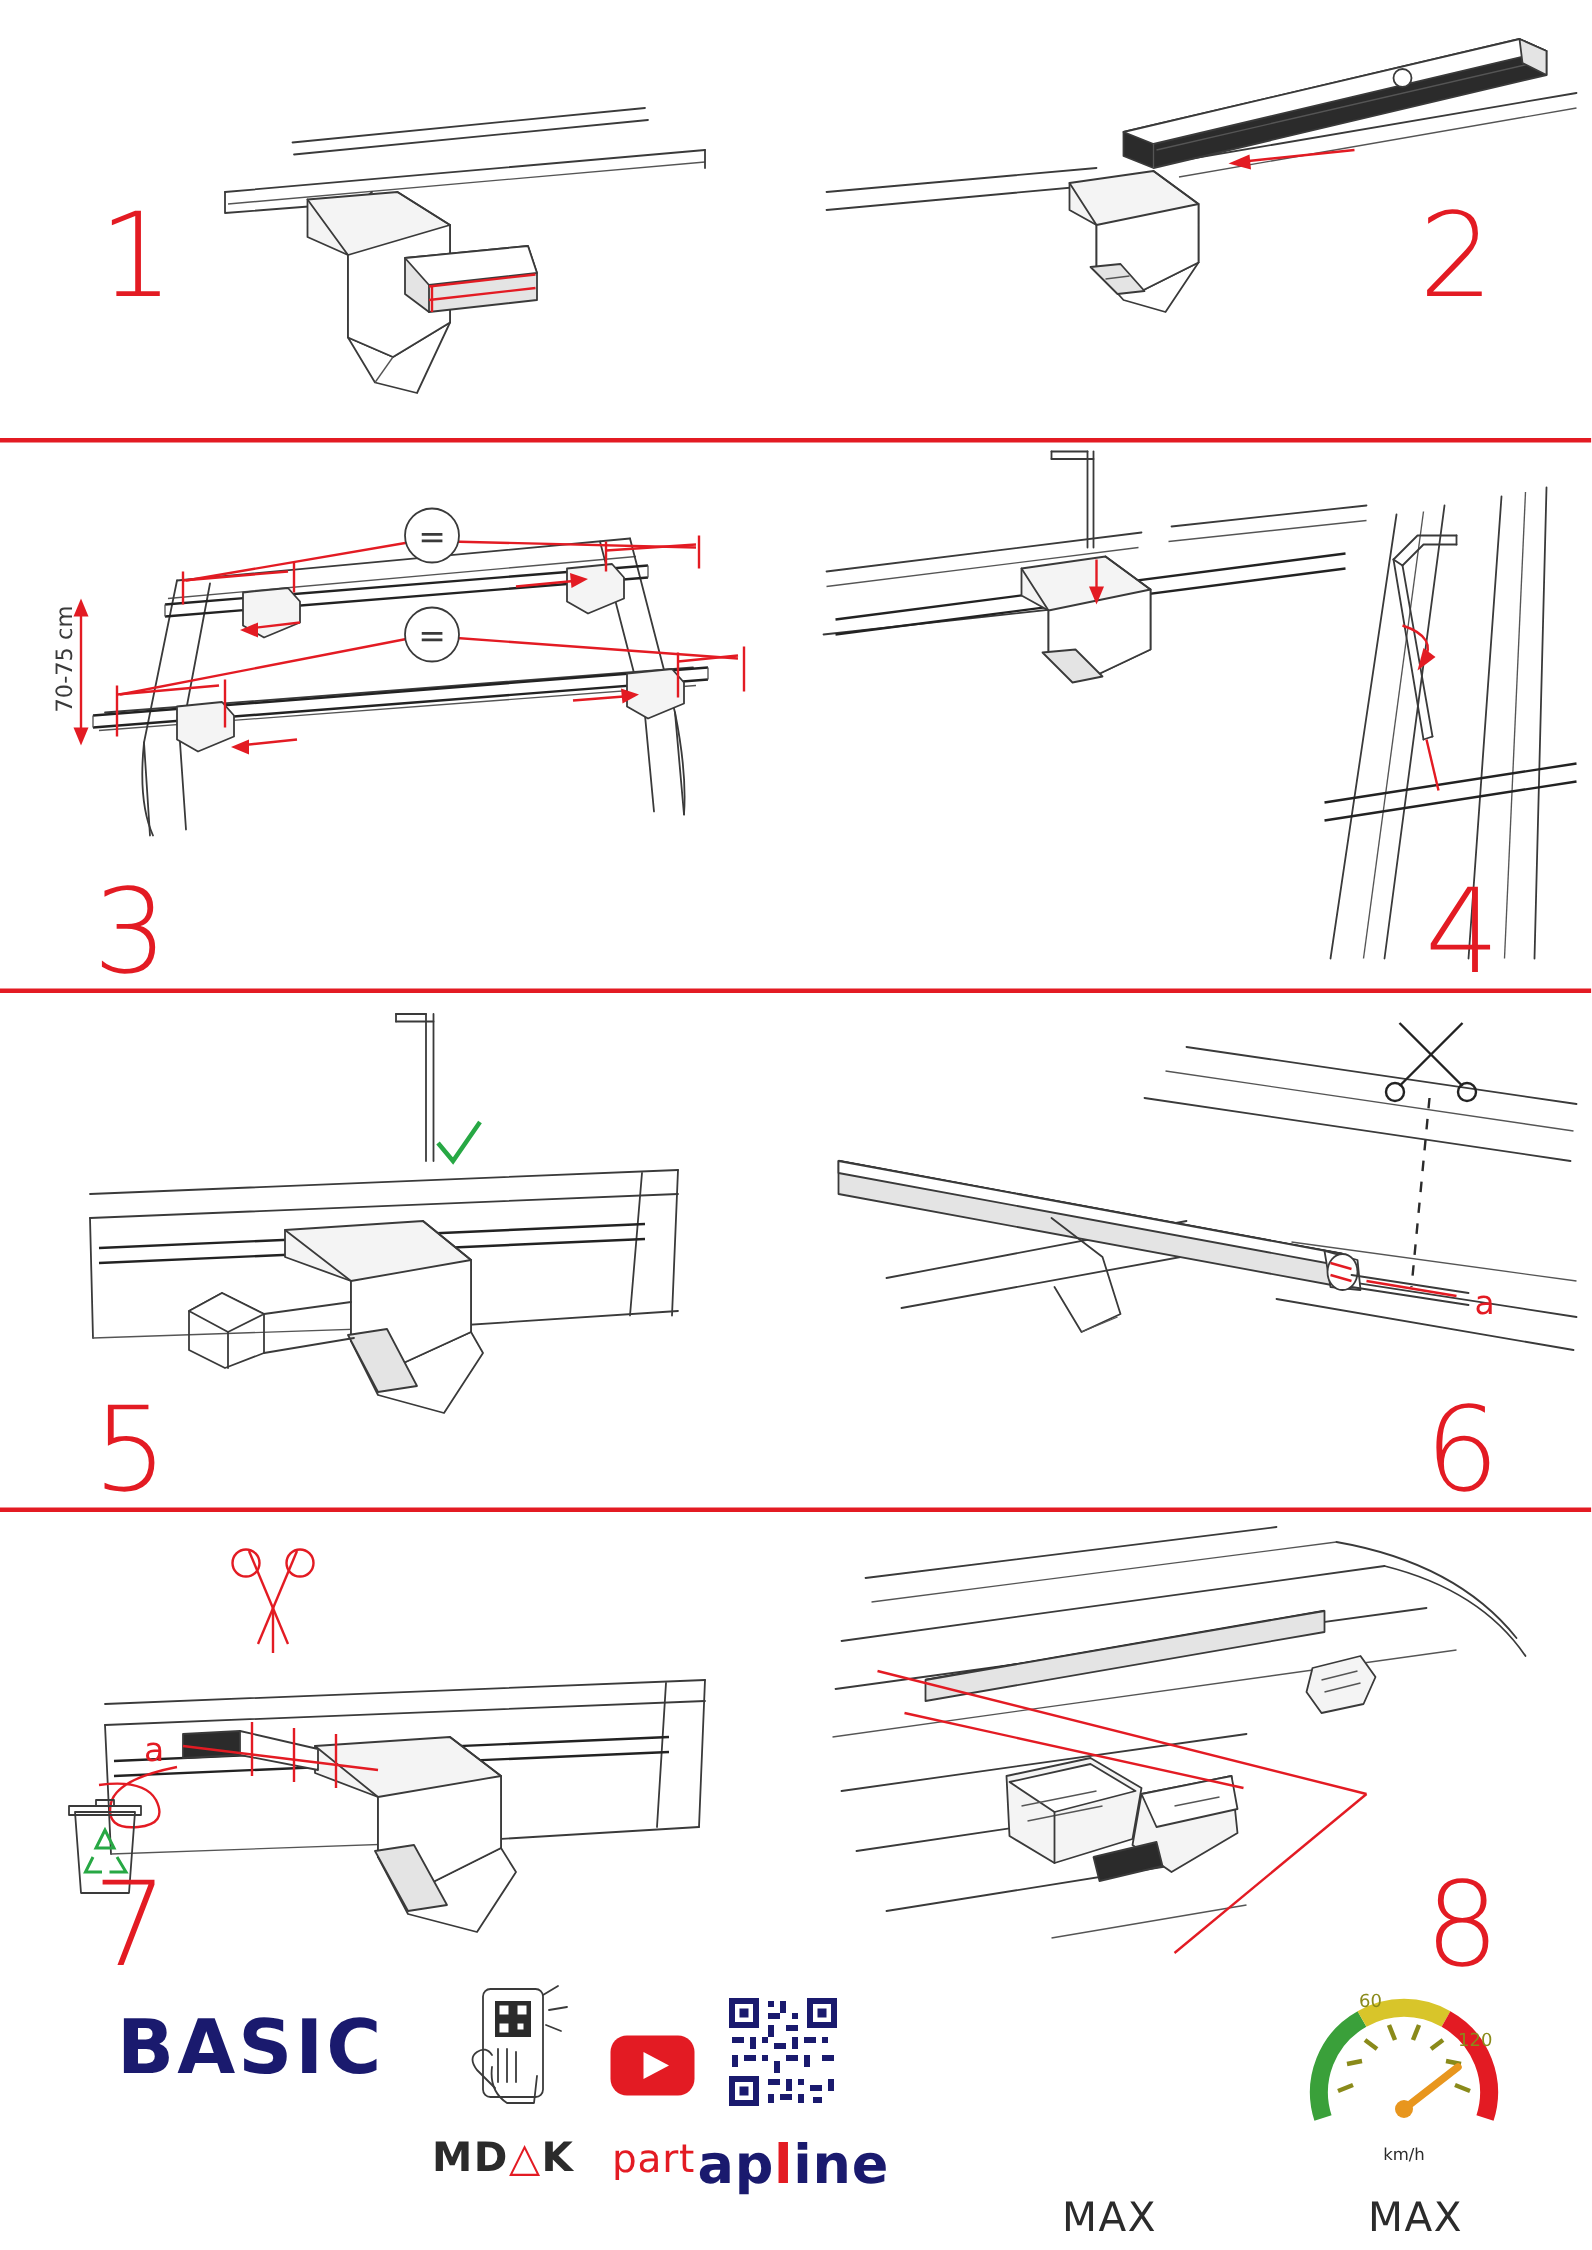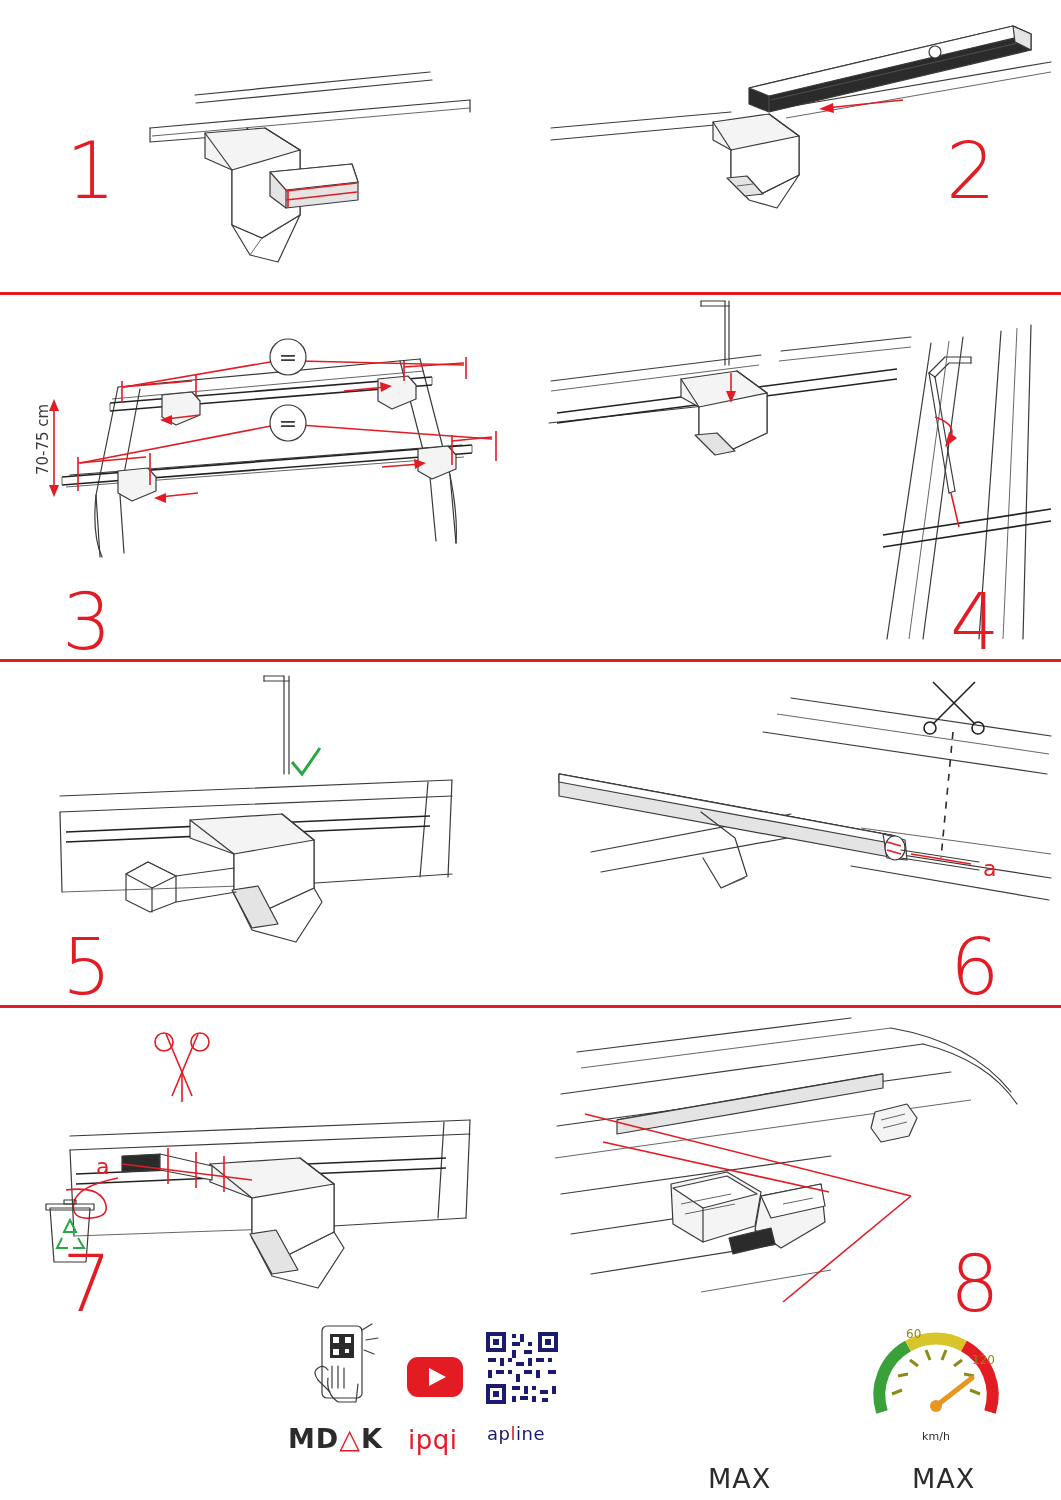--- a/index.html
+++ b/index.html
@@ -125,25 +125,26 @@
   .ipqi-label {
     position: absolute;
     left: 408px; top: 117px;
     font-family: "DejaVu Sans", sans-serif;
     font-size: 26px;
     color: #e31b23;
     letter-spacing: 0.5px;
   }
   .apline-label {
     position: absolute;
-    left: 487px; top: 115px;
-    font-family: "DejaVu Sans", sans-serif;
-    font-size: 18px;
+    left: 465px; top: 115px;
+    font-family: "DejaVu Sans", sans-serif;
+    font-size: 36px;
     color: #1a1a6e;
     letter-spacing: 0.5px;
+    font-weight: bold;
   }
   .apline-label .l { color: #e31b23; }
 
   .max1 {
     position: absolute;
     left: 708px; top: 155px;
     font-family: "DejaVu Sans", sans-serif;
     font-size: 27px;
     color: #2b2b2b;
     letter-spacing: 1px;
@@ -538,20 +539,21 @@
 
       <path class="red" d="M54 106 L380 188"></path>
       <path class="red" d="M380 188 L252 294"></path>
       <path class="red" d="M72 134 L298 184"></path>
     </svg>
   </div>
   <div class="stepnum n8">8</div>
 
   <div class="footer">
 
+    <div class="brand-basic">BASIC</div>
 
 
     <div style="position:absolute;left:304px;top:14px;">
       <svg width="82" height="92" viewBox="0 0 82 92">
         <rect class="ln fillw" x="18" y="4" width="40" height="72" rx="5"></rect>
         <rect x="26" y="12" width="24" height="24" fill="#2b2b2b"></rect>
         <rect x="29" y="15" width="6" height="6" fill="#fff"></rect>
         <rect x="41" y="15" width="6" height="6" fill="#fff"></rect>
         <rect x="29" y="27" width="6" height="6" fill="#fff"></rect>
         <rect x="41" y="27" width="4" height="4" fill="#fff"></rect>
@@ -568,21 +570,21 @@
     <div class="mdak-label">
       <span>MD</span><span style="color:#e31b23;">△</span><span>K</span>
     </div>
 
     <div style="position:absolute;left:406px;top:48px;">
       <svg width="58" height="42" viewBox="0 0 58 42">
         <rect x="1" y="1" width="56" height="40" rx="11" fill="#e31b23"></rect>
         <path d="M23 12 L40 21 L23 30 Z" fill="#ffffff"></path>
       </svg>
     </div>
-    <div class="ipqi-label">ipqi</div>
+    <div class="ipqi-label">part</div>
 
     <div style="position:absolute;left:484px;top:22px;">
       <svg width="76" height="76" viewBox="0 0 76 76">
         <rect x="0" y="0" width="76" height="76" fill="#ffffff"></rect>
         <g fill="#1a1a6e">
           <rect x="2" y="2" width="20" height="20"></rect>
           <rect x="54" y="2" width="20" height="20"></rect>
           <rect x="2" y="54" width="20" height="20"></rect>
         </g>
         <g fill="#ffffff">

